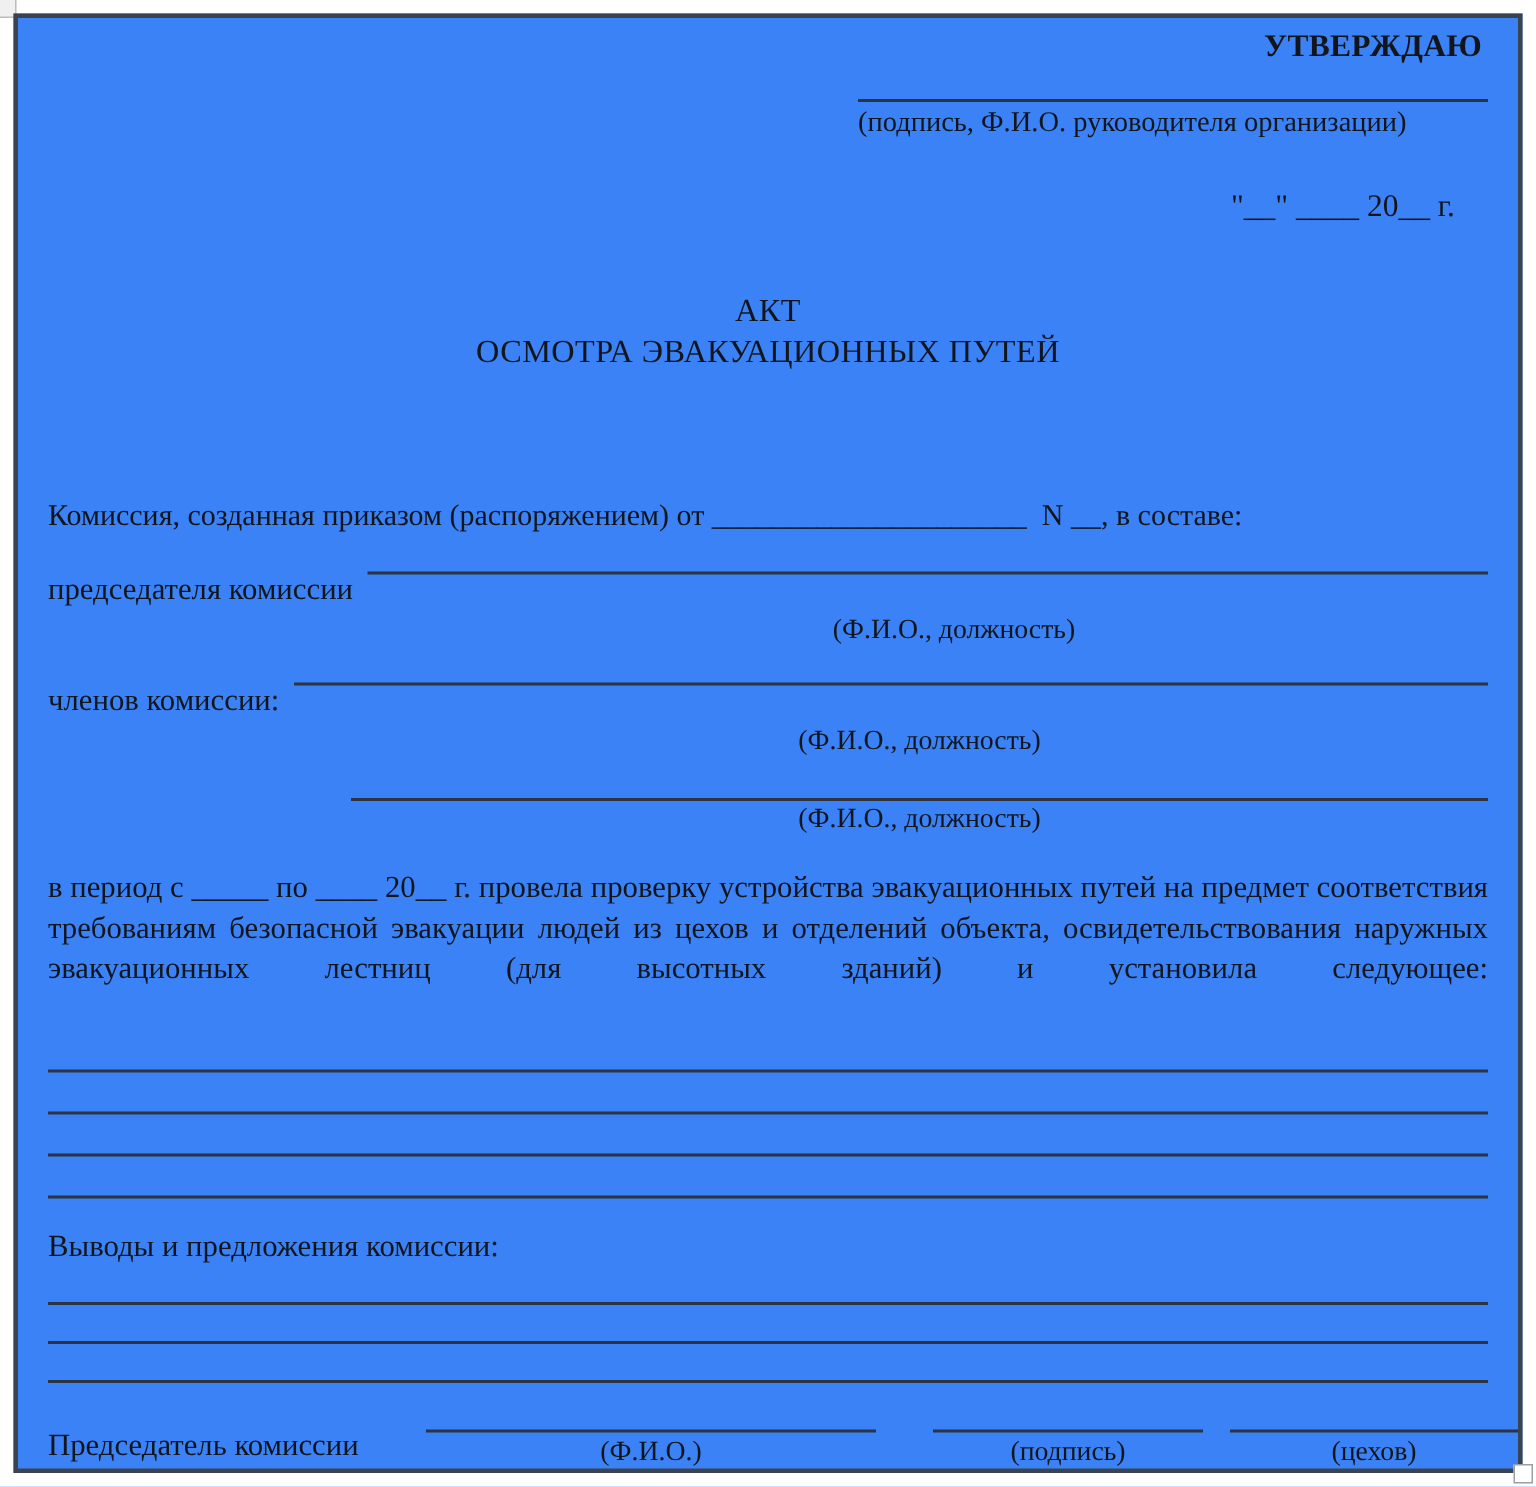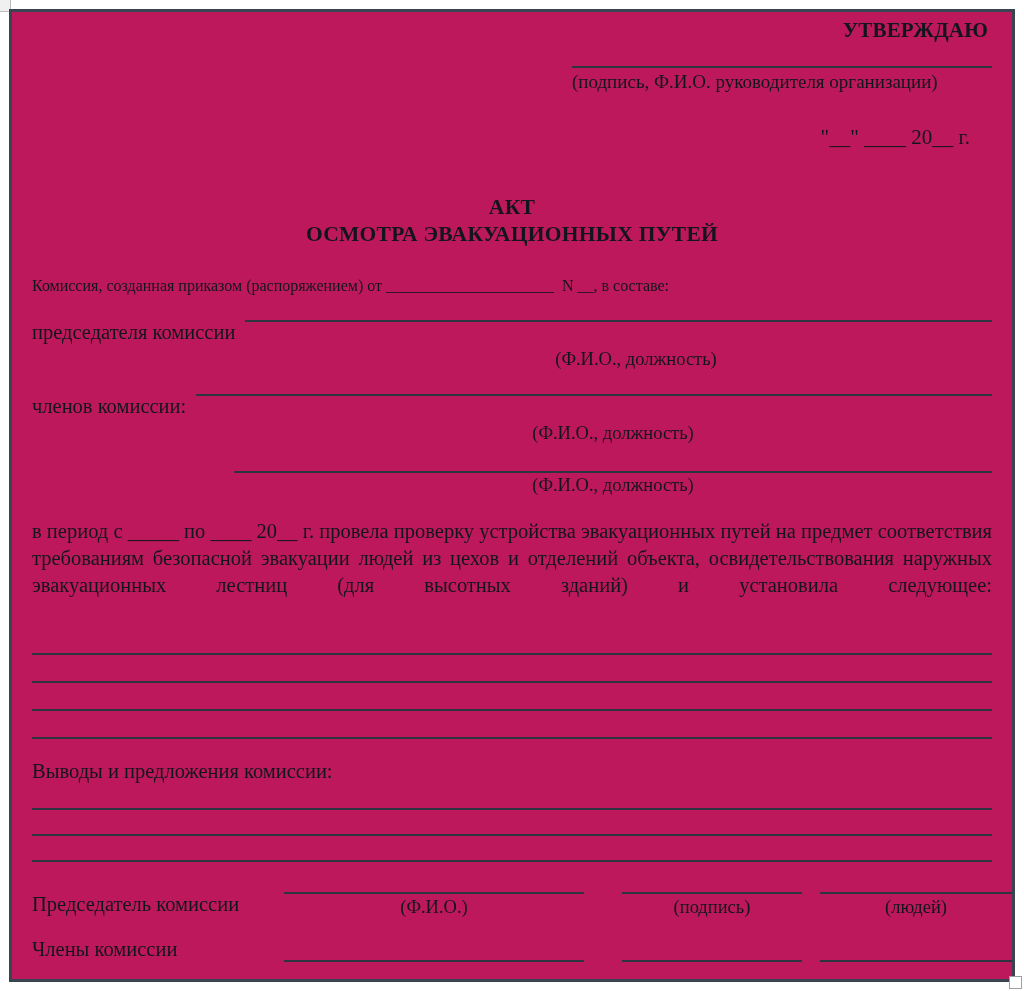--- a/index.html
+++ b/index.html
@@ -34,21 +34,21 @@
     box-sizing: border-box;
   }
 
   .doc-frame {
     position: absolute;
     left: 9px;
     top: 9px;
     width: 1006px;
     height: 973px;
     box-sizing: border-box;
-    background: #be185d;
+    background: #3b82f6;
     border: 3px solid #3a4450;
     overflow: hidden;
   }
 
   .doc-inner {
     padding: 6px 20px 0 20px;
     box-sizing: border-box;
     height: 100%;
     color: #12161c;
     font-size: 20.5px;
@@ -81,31 +81,31 @@
     margin-top: 32px;
     text-align: right;
     font-size: 21px;
     padding-right: 22px;
     white-space: pre;
   }
 
   
   .title-block {
     text-align: center;
-    font-weight: bold;
+    font-weight: normal;
     margin-top: 44px;
     line-height: 1.25;
     font-size: 21.5px;
     letter-spacing: .3px;
   }
 
   
   .intro-line {
-    margin-top: 28px;
-    font-size: 16px;
+    margin-top: 84px;
+    font-size: 20px;
     white-space: pre;
   }
 
   
   .field-row {
     display: flex;
     margin-top: 24px;
   }
   .field-label {
     white-space: pre;
@@ -257,21 +257,21 @@
           <div class="sig-col col-fio">
             <div class="rule"></div>
             <div class="cap">(Ф.И.О.)</div>
           </div>
           <div class="sig-col col-sign">
             <div class="rule"></div>
             <div class="cap">(подпись)</div>
           </div>
           <div class="sig-col col-date">
             <div class="rule"></div>
-            <div class="cap">(людей)</div>
+            <div class="cap">(цехов)</div>
           </div>
         </div>
       </div>
 
       <div class="sig-row">
         <div class="sig-name">Члены комиссии</div>
         <div class="sig-cols">
           <div class="sig-col col-fio">
             <div class="rule"></div>
 

